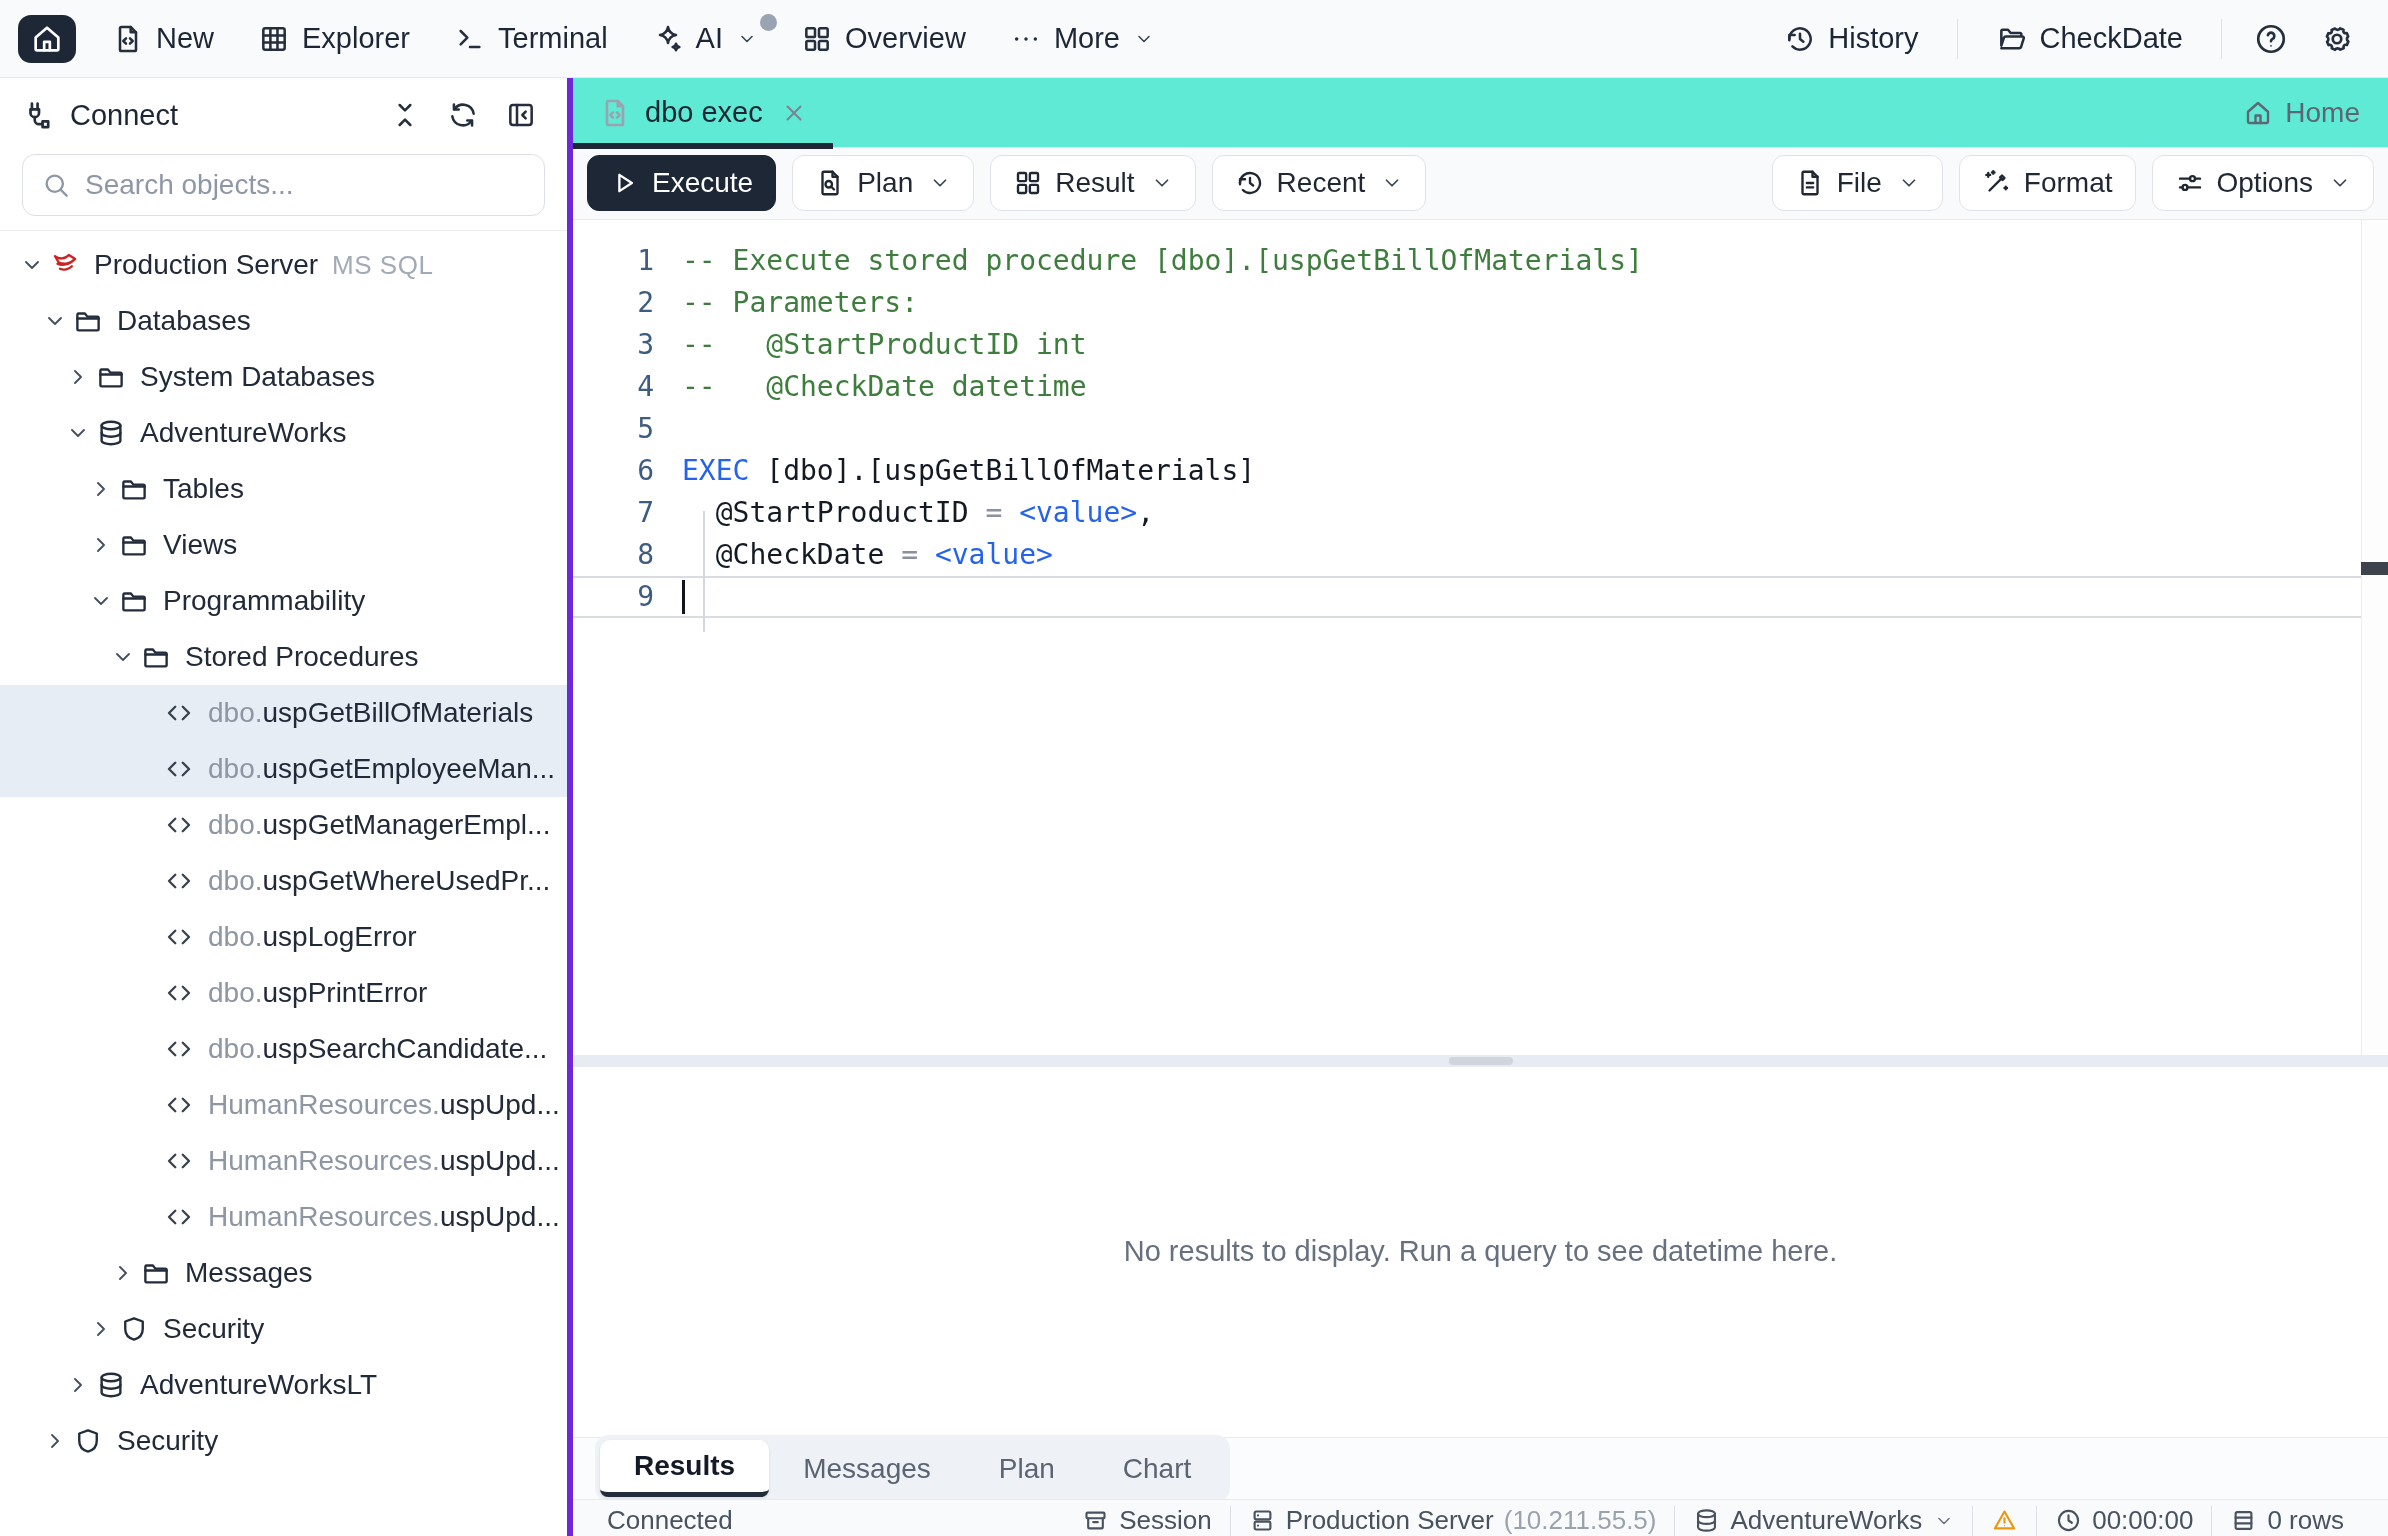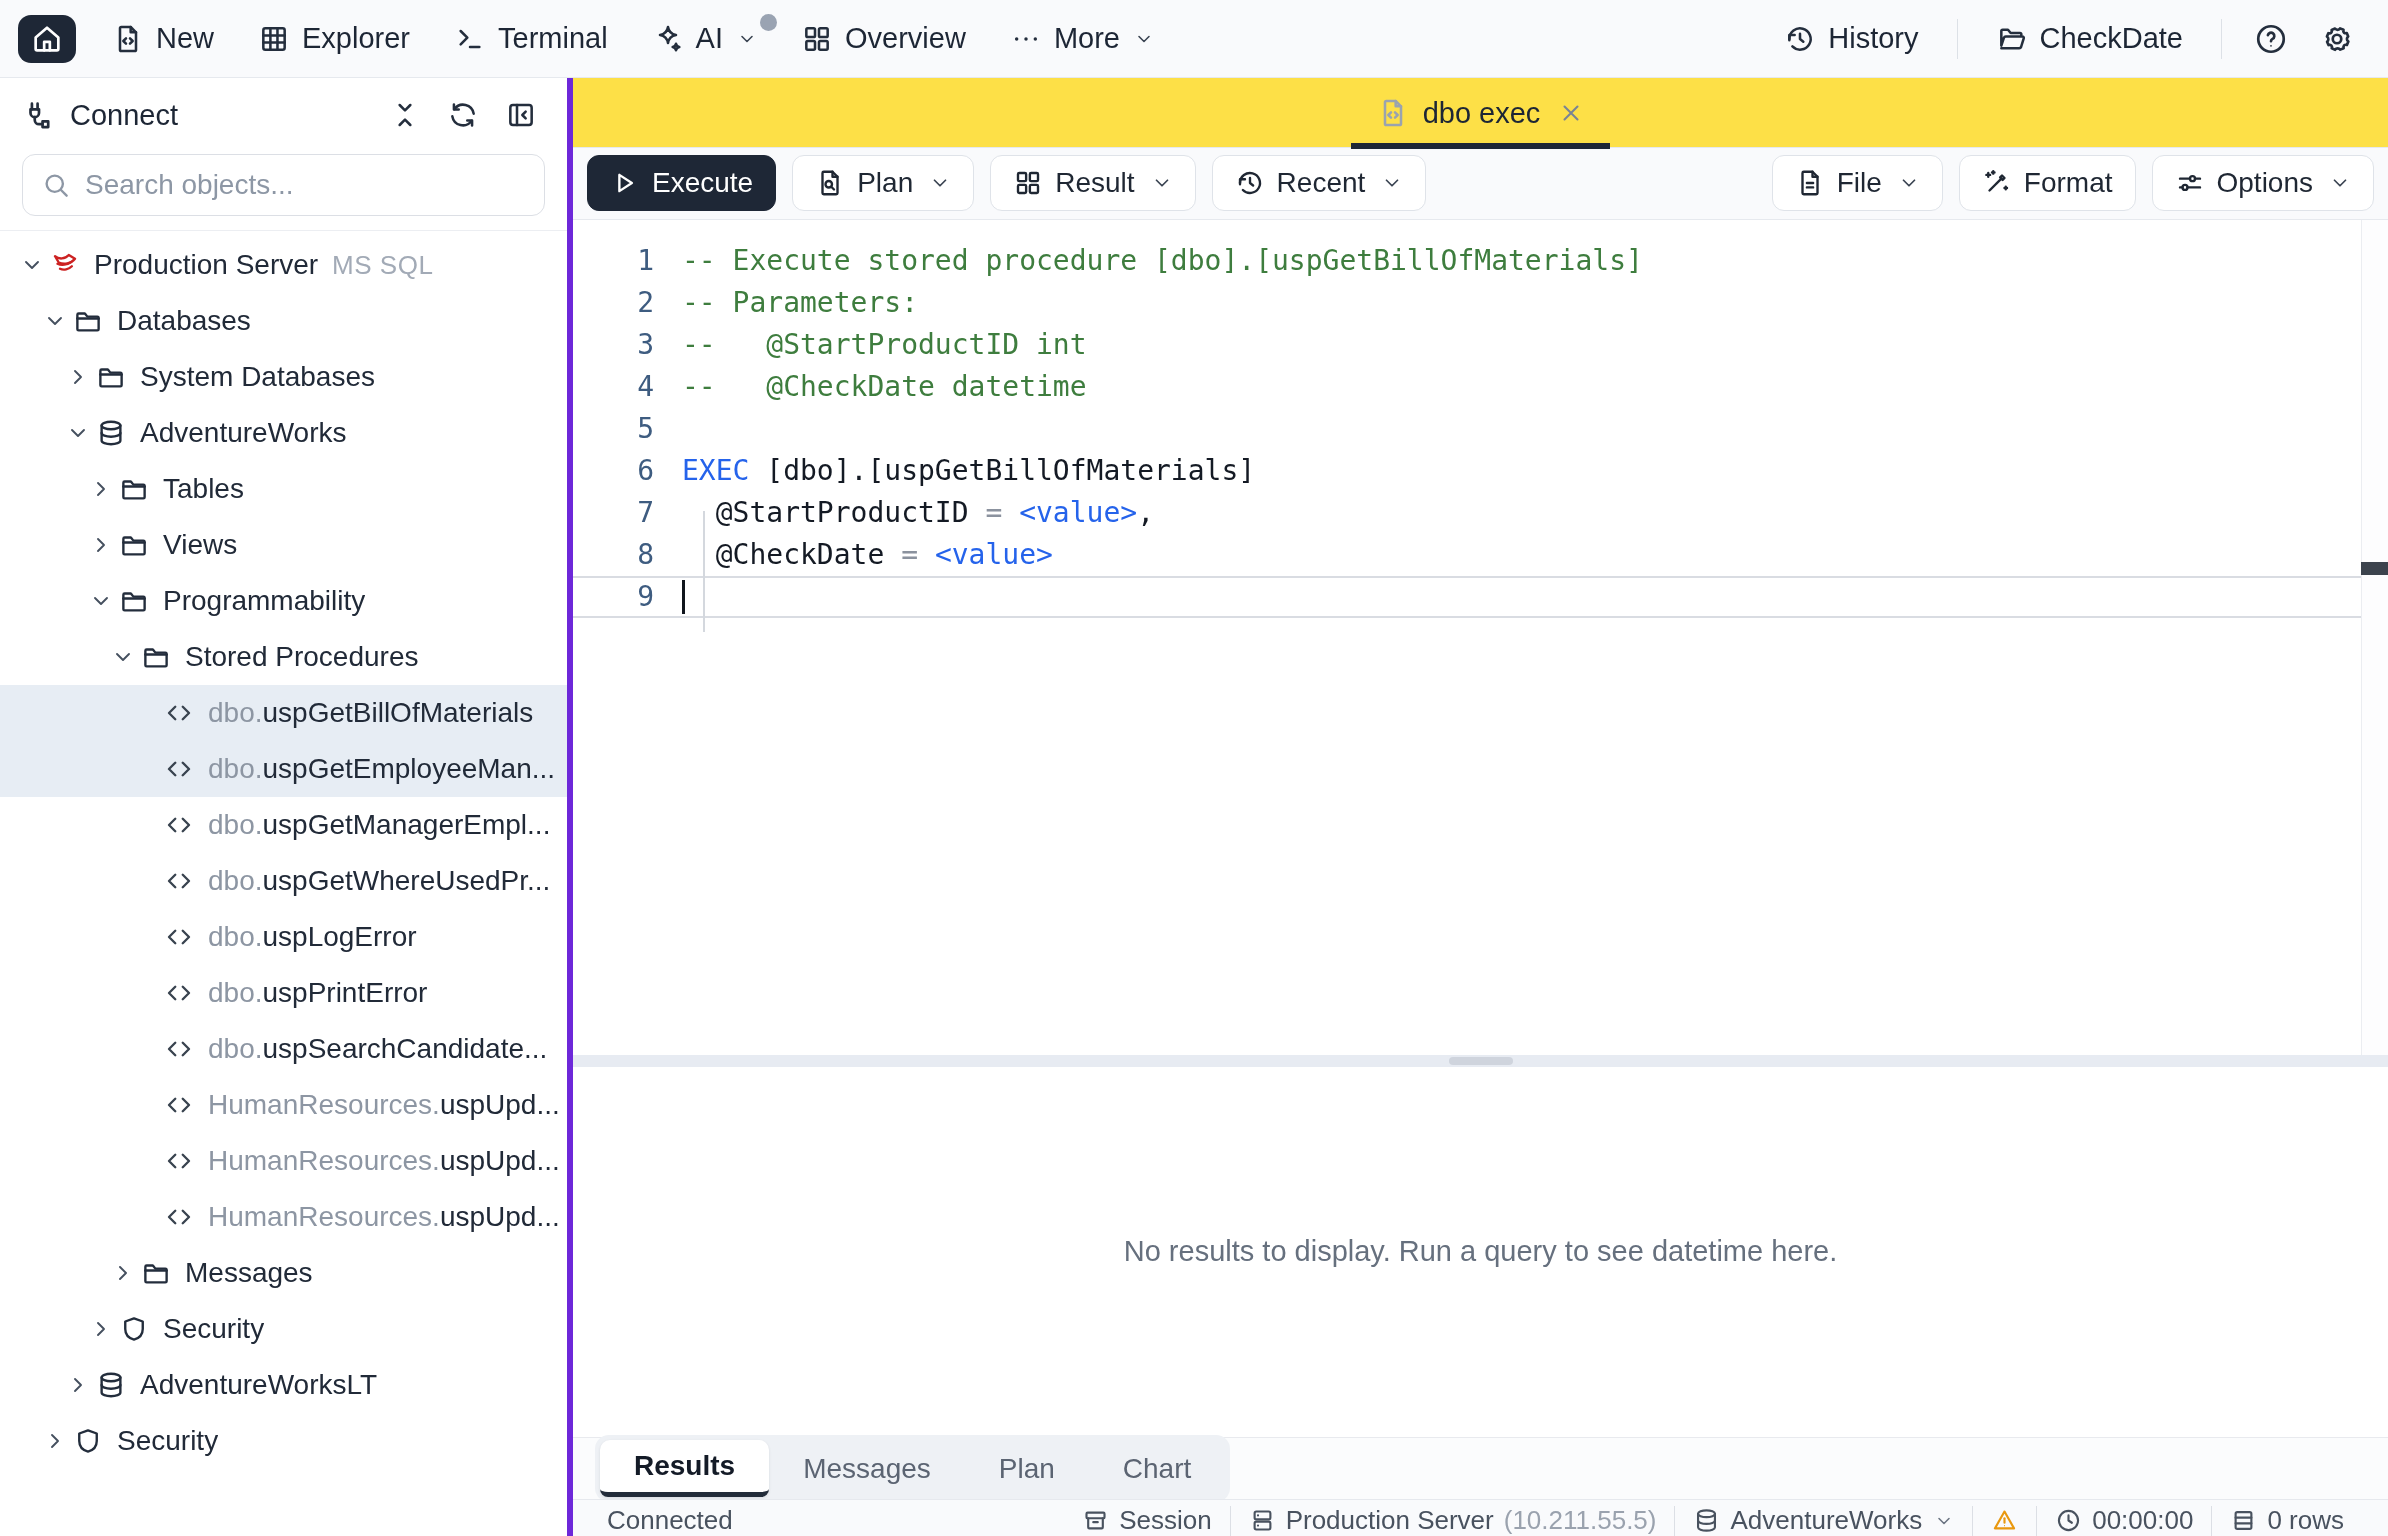--- a/index.html
+++ b/index.html
@@ -40,22 +40,22 @@
   .trow { height:56px; display:flex; align-items:center; font-size:28px; color:#212a38; cursor:pointer; padding-right:8px; }
   .trow.sel { background:#e7edf4; }
   .t-exp { width:36px; height:36px; flex:0 0 36px; display:flex; align-items:center; justify-content:center; color:#45505f; }
   .t-ico { width:44px; flex:0 0 44px; display:flex; align-items:center; justify-content:flex-start; color:#232d3c; }
   .t-label { white-space:nowrap; overflow:hidden; }
   .t-prefix { color:#8d96a3; }
   .t-badge { color:#a2aab6; font-size:26px; margin-left:14px; letter-spacing:0.5px; }
 
   
   .main { flex:1; display:flex; flex-direction:column; background:#ffffff; }
-  .tabbar { height:70px; background:#fde047; border-bottom:1px solid #e6e9ee;
-            display:flex; align-items:center; justify-content:space-between;flex-direction:column; }
+  .tabbar { height:70px; background:#5eead4; border-bottom:1px solid #e6e9ee;
+            display:flex; align-items:center; justify-content:space-between; }
   .tab { height:70px; display:flex; align-items:center; gap:14px; padding:0 26px; position:relative; cursor:pointer; }
   .tab-label { font-size:29px; font-weight:500; color:#1d2635; }
   .tab-underline { position:absolute; left:0; right:0; bottom:-1px; height:6px; background:#1e2736; }
   .tab-close { color:#7a8494; margin-left:4px; cursor:pointer; }
   .home-link { display:flex; align-items:center; gap:12px; color:#5d6675; font-size:28px; padding:0 28px; cursor:pointer; }
 
   .toolbar { height:72px; background:#f9fafc; border-bottom:1px solid #e6e9ee;
              display:flex; align-items:center; justify-content:space-between; padding:0 14px; }
   .tl-group { display:flex; align-items:center; gap:16px;border-radius:18px; }
   .btn { height:56px; border:1px solid #dfe3e9; background:#ffffff; border-radius:12px;

